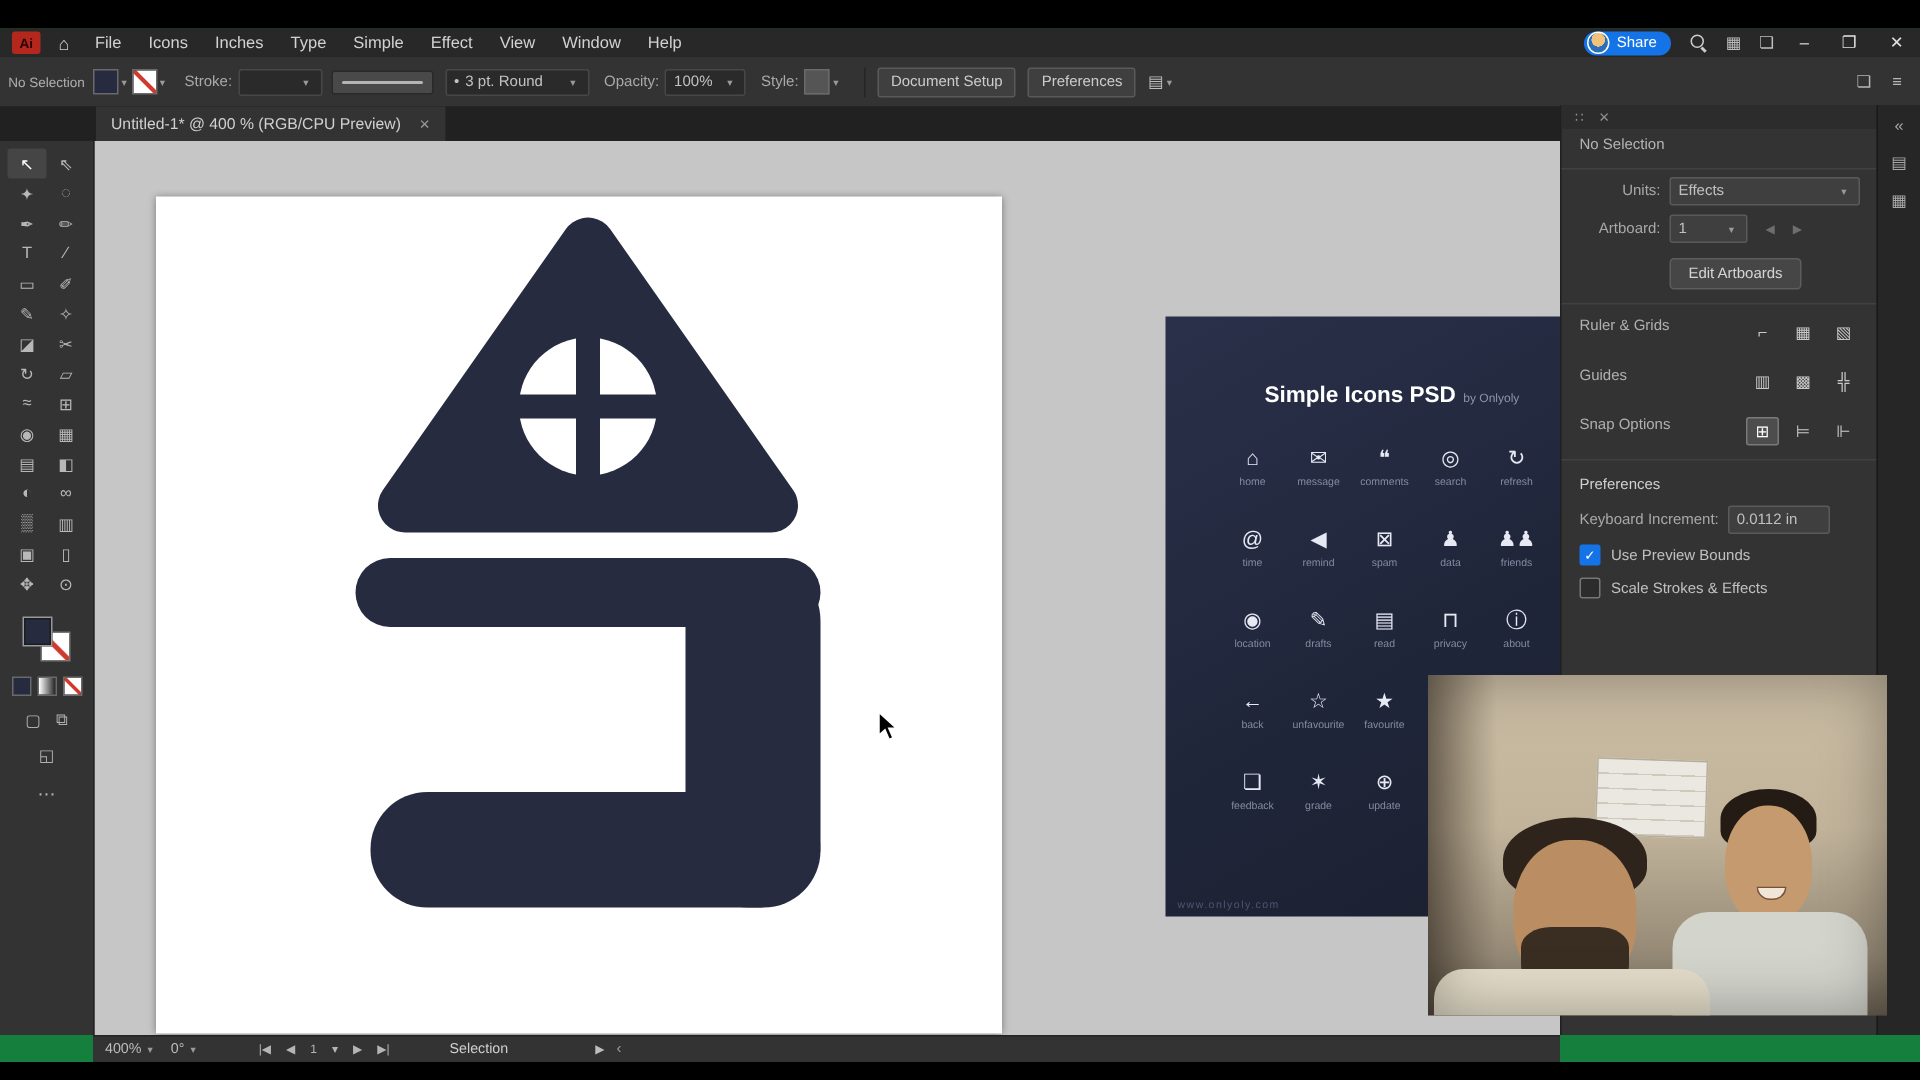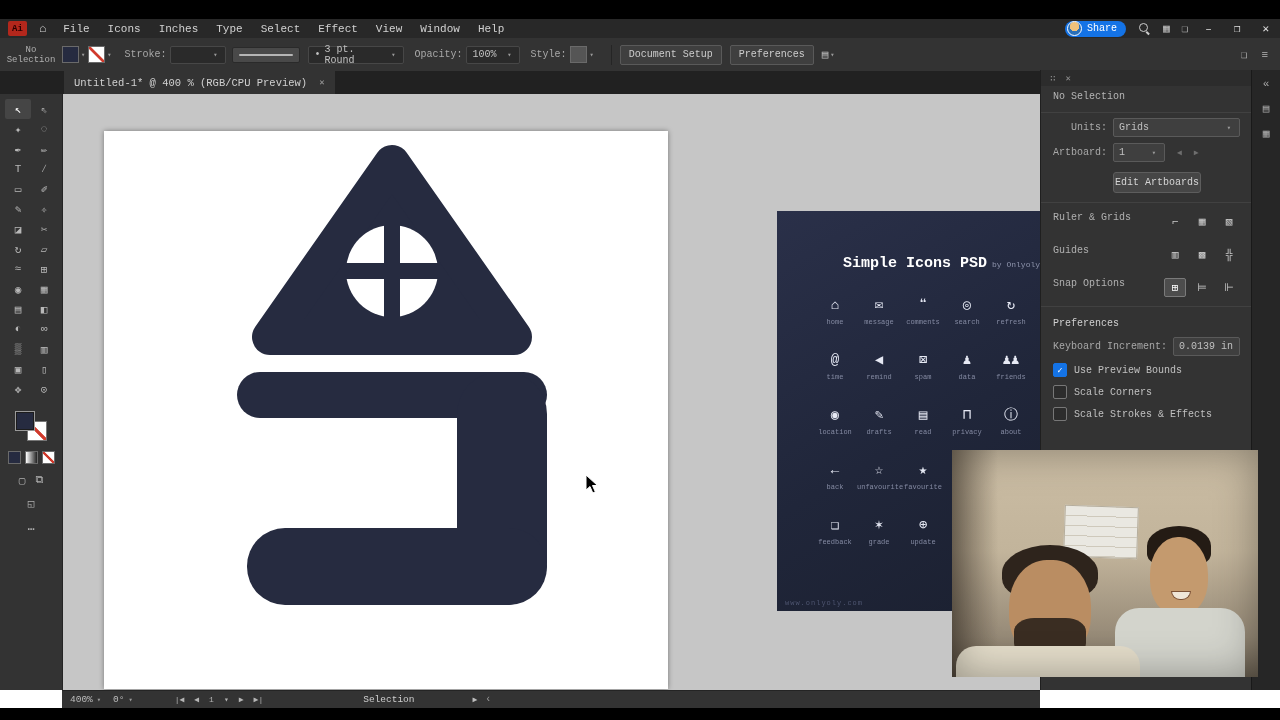--- a/index.html
+++ b/index.html
@@ -1,17 +1,17 @@
 <!DOCTYPE html>
 <html><head>
 <meta charset="utf-8">
 <style>
   html,body{margin:0;padding:0;background:#000;}
-  #app{position:relative;width:1280px;height:720px;overflow:hidden;background:#ffffff;
-       font-family:Liberation Mono, monospace;color:#c8c8c8;}
+  #app{position:relative;width:1280px;height:720px;overflow:hidden;background:#15803d;
+       font-family:Liberation Sans, sans-serif;color:#c8c8c8;}
   
   .bar-top{position:absolute;left:0;top:0;width:1280px;height:19px;background:#000;}
   .bar-bottom{position:absolute;left:0;top:708px;width:1280px;height:12px;background:#000;}
   
   .menubar{position:absolute;left:0;top:19px;width:1280px;height:19px;background:#282828;
            display:flex;align-items:center;font-size:11px;color:#d2d2d2;}
   .ai-logo{width:19px;height:15px;margin-left:8px;background:#b3271c;color:#2a0000;
            font-size:9px;font-weight:bold;display:flex;align-items:center;justify-content:center;border-radius:2px;}
   .home-glyph{margin:0 8px 0 12px;font-size:12px;color:#cfcfcf;}
   .menu-items{display:flex;height:100%;}
@@ -120,21 +120,21 @@
   
   .rail{position:absolute;left:1251px;top:70px;width:29px;height:620px;background:#262626;
         border-left:1px solid #191919;z-index:3;display:flex;flex-direction:column;align-items:center;
         padding-top:8px;gap:12px;font-size:11px;color:#a8a8a8;box-sizing:border-box;}
   
   .statusbar{position:absolute;left:62px;top:690px;width:978px;height:18px;background:#333;
              border-top:1px solid #242424;display:flex;align-items:center;font-size:9.5px;
              color:#bdbdbd;padding-left:8px;box-sizing:border-box;z-index:2;text-align:right;}
   .sb-chev{font-size:7px;color:#9a9a9a;margin:0 4px;}
   .sb-nav{display:flex;align-items:center;gap:10px;margin-left:38px;font-size:8px;color:#b5b5b5;}
-  .sb-selection{margin-left:100px;color:#cfcfcf;}
+  .sb-selection{margin-left:40px;color:#cfcfcf;}
   .sb-arrow{margin-left:58px;font-size:8px;}
   .sb-back{margin-left:8px;font-size:10px;color:#9a9a9a;}
   
   .webcam{position:absolute;left:952px;top:450px;width:306px;height:227px;overflow:hidden;z-index:6;
           background:linear-gradient(180deg,#cbbda4 0%,#c2b49b 45%,#968a77 82%,#6f6556 100%);}
   .cam-shade{position:absolute;left:0;top:0;width:46px;height:100%;
           background:linear-gradient(90deg,rgba(55,45,35,.5),rgba(55,45,35,0));}
   .board{position:absolute;left:112px;top:56px;width:72px;height:50px;background:#eae8e1;
          border:1px solid #b5ad9c;transform:rotate(2deg);
          background-image:repeating-linear-gradient(180deg,transparent 0 9px,#cfc9bb 9px 10px);}
@@ -157,21 +157,21 @@
   <div class="bar-top"></div>
 
   <div class="menubar">
     <div class="ai-logo">Ai</div>
     <div class="home-glyph">⌂</div>
     <div class="menu-items">
         <div class="menu-item">File</div>
         <div class="menu-item">Icons</div>
         <div class="menu-item">Inches</div>
         <div class="menu-item">Type</div>
-        <div class="menu-item">Select</div>
+        <div class="menu-item">Simple</div>
         <div class="menu-item">Effect</div>
         <div class="menu-item">View</div>
         <div class="menu-item">Window</div>
         <div class="menu-item">Help</div>
       </div>
     <div class="mb-right">
       <div class="share-pill">
         <span class="avatar"></span>
         <span>Share</span>
       </div>
@@ -416,21 +416,21 @@
   <div class="dock">
     <div class="dock-header">
       <span>∷</span>
       <span>✕</span>
     </div>
     <div class="p-status">No Selection</div>
     <hr>
     <div class="prow">
       <span class="lbl">Units:</span>
       <div class="select units">
-        <span>Grids</span>
+        <span>Effects</span>
         <span class="chev">▾</span>
       </div>
     </div>
     <div class="prow">
       <span class="lbl">Artboard:</span>
       <div class="select small">
         <span>1</span>
         <span class="chev">▾</span>
       </div>
       <span class="pnav">◀</span>
@@ -456,31 +456,27 @@
           <div class="ibox active">⊞</div>
           <div class="ibox">⊨</div>
           <div class="ibox">⊩</div>
         </div>
       </div>
     <hr>
     <div class="sec-title">Preferences</div>
     <div class="prow">
       <span class="lbl-wide">Keyboard Increment:</span>
       <div class="select ki">
-        <span>0.0139 in</span>
+        <span>0.0112 in</span>
       </div>
     </div>
     <div>
         <div class="cbrow">
           <span class="cbox checked">✓</span>
           <span class="cblabel">Use Preview Bounds</span>
-        </div>
-        <div class="cbrow">
-          <span class="cbox"></span>
-          <span class="cblabel">Scale Corners</span>
         </div>
         <div class="cbrow">
           <span class="cbox"></span>
           <span class="cblabel">Scale Strokes &amp; Effects</span>
         </div>
       </div>
   </div>
 
   <div class="rail">
       <div class="rail-icon">«</div>

